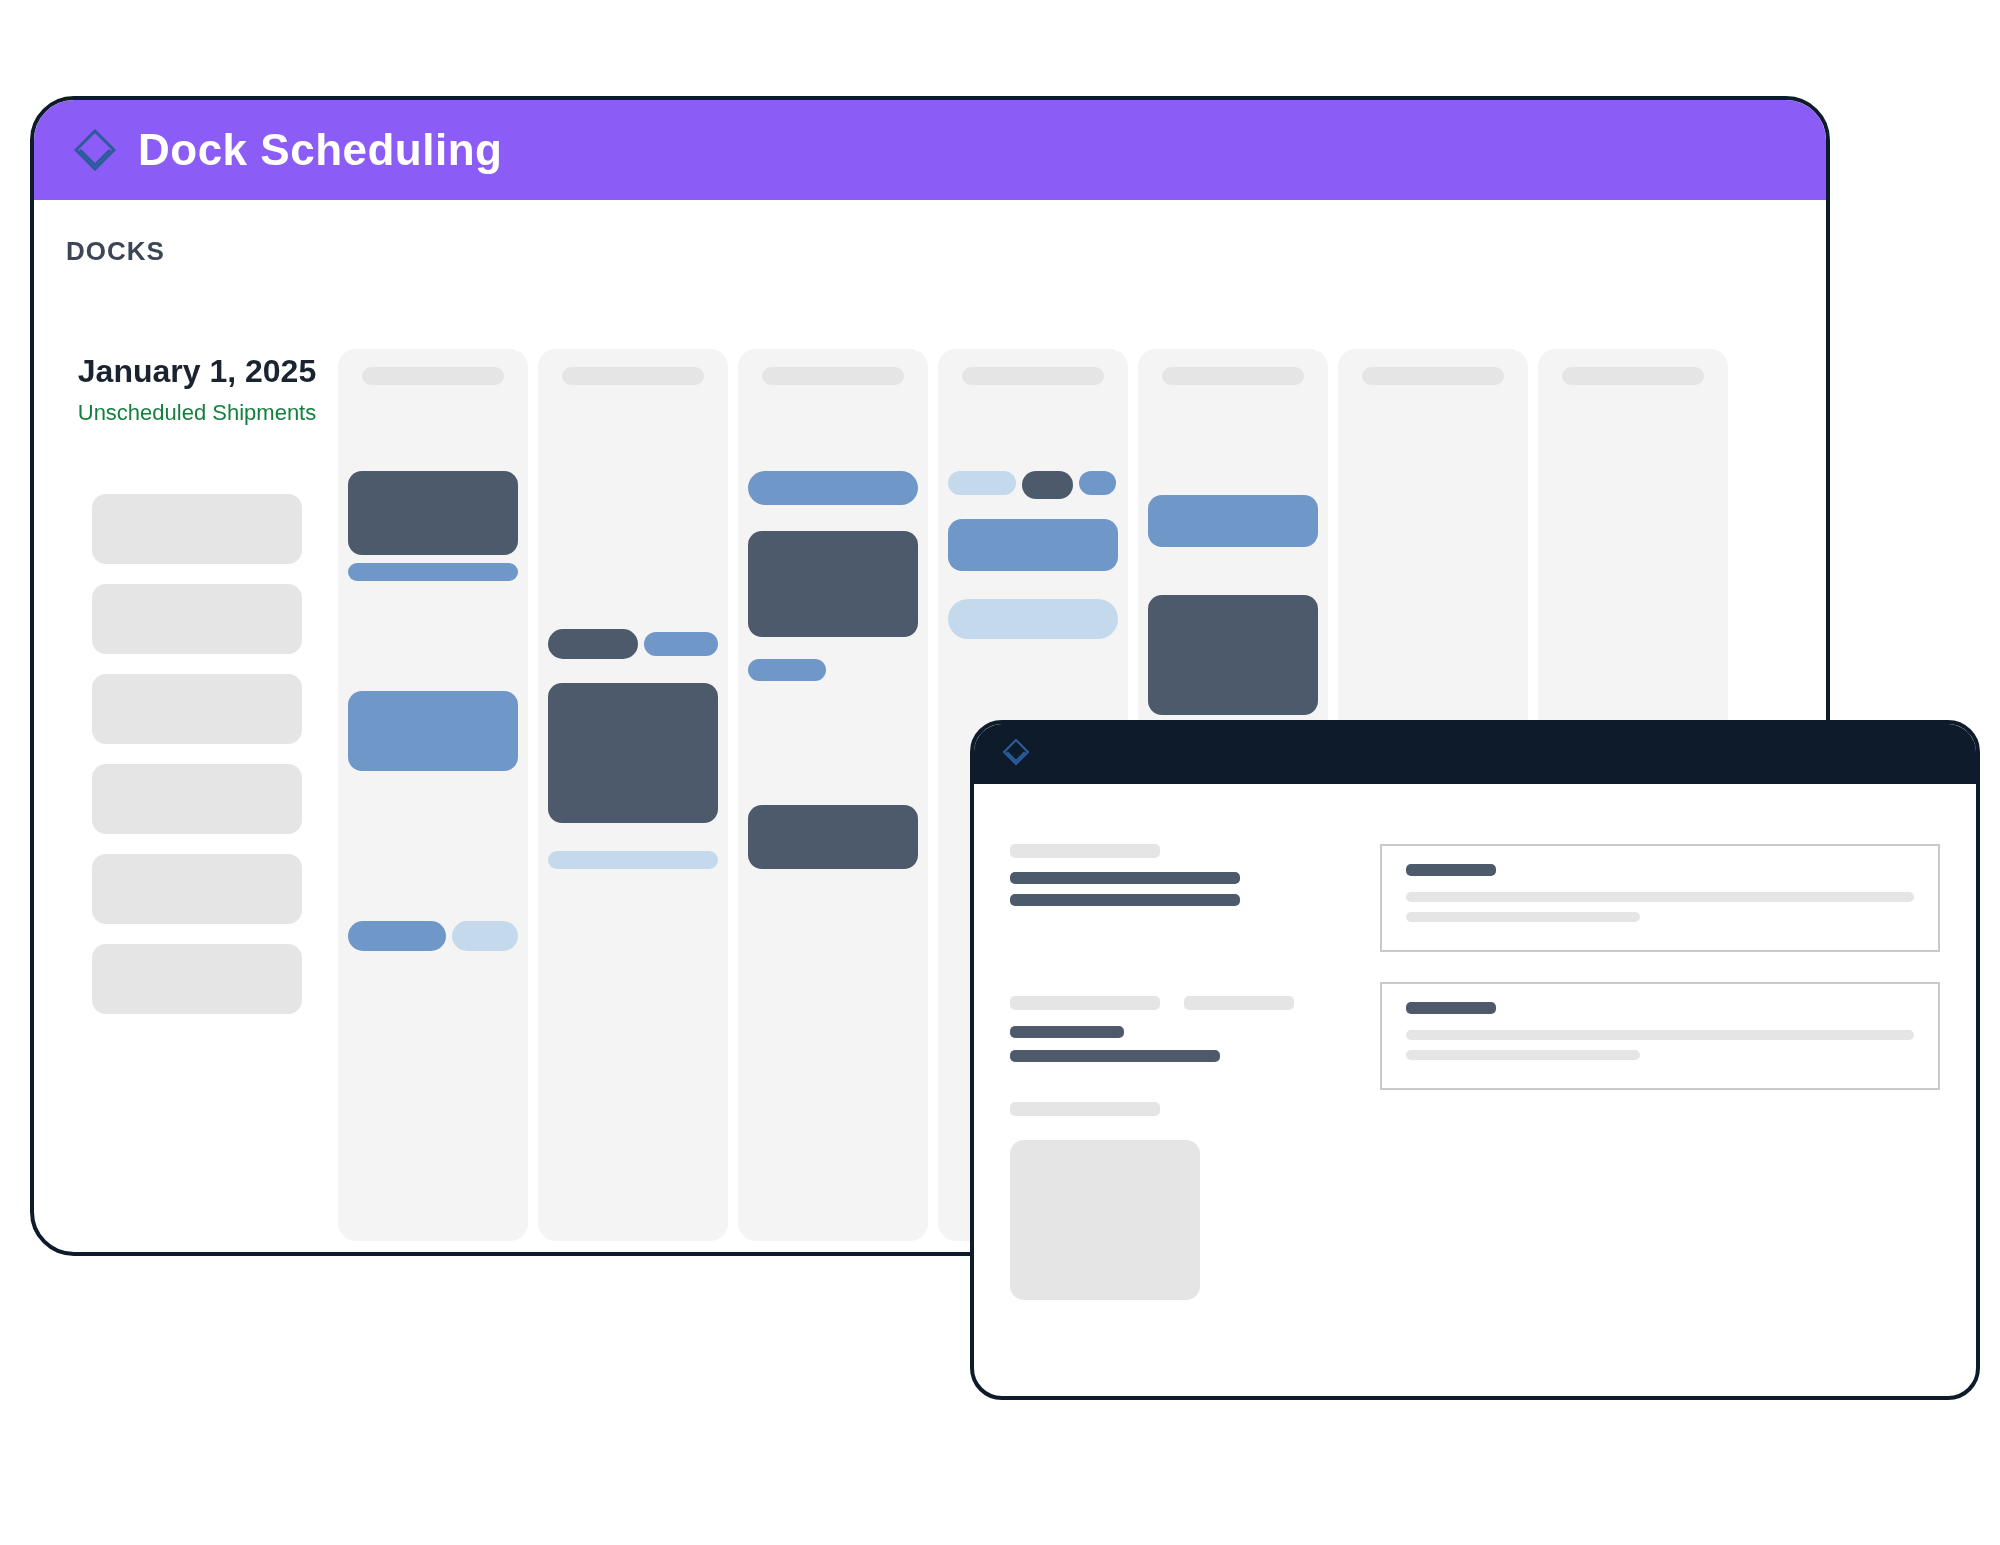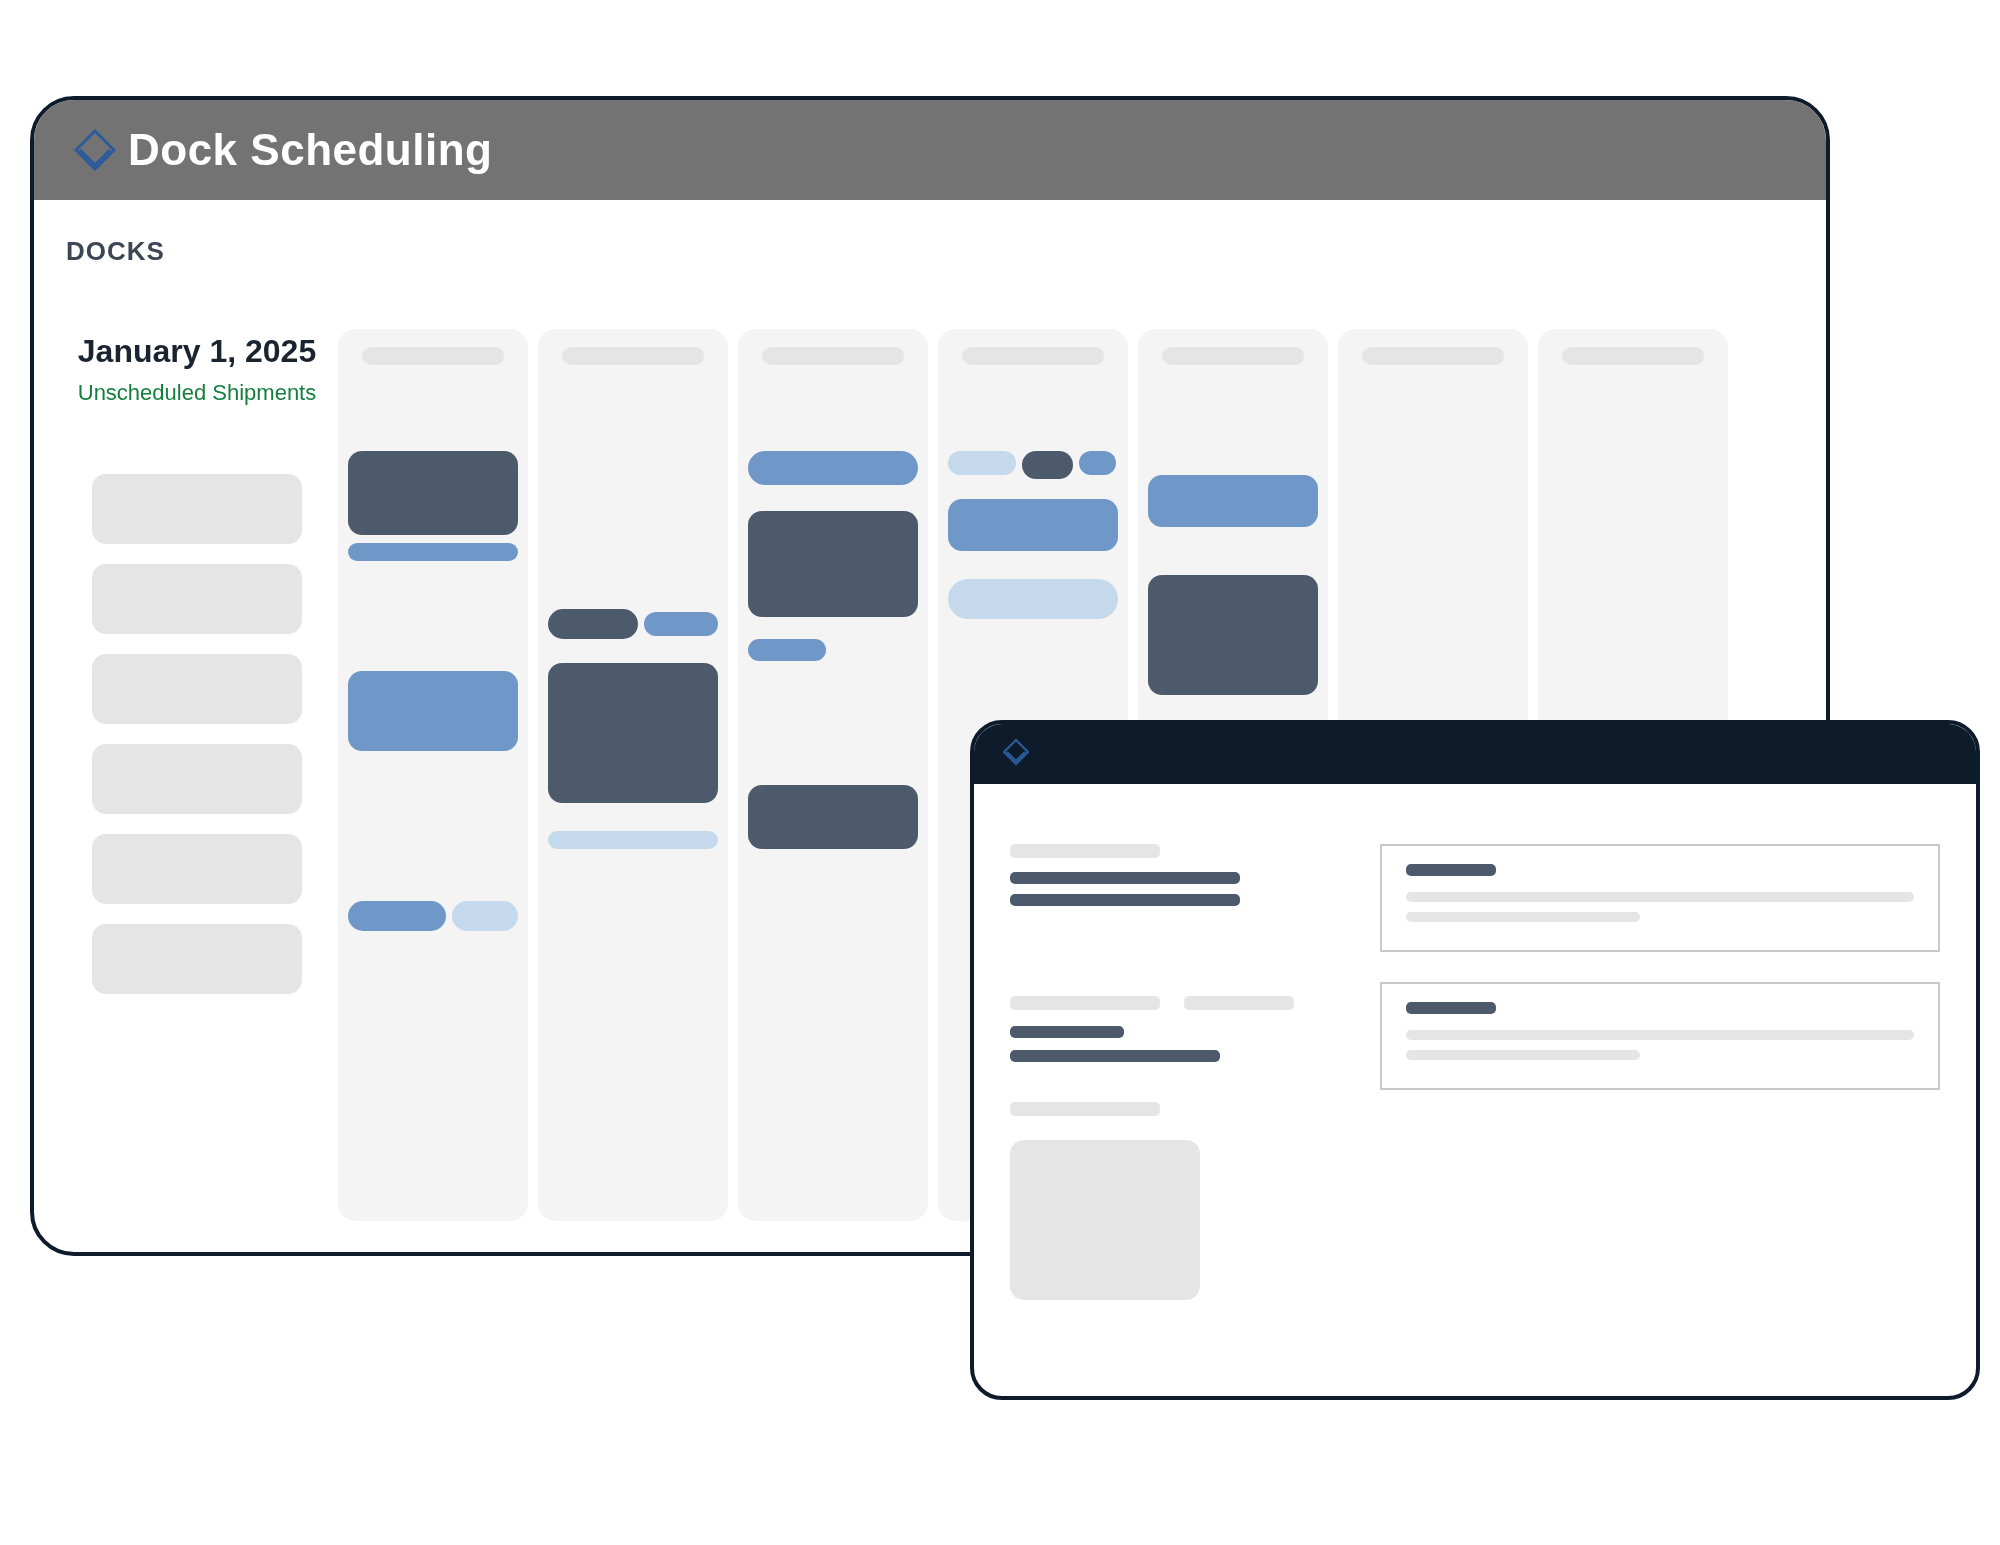--- a/index.html
+++ b/index.html
@@ -18,26 +18,26 @@
   top: 96px;
   width: 1800px;
   height: 1160px;
   background: #ffffff;
   border: 4px solid #0d1b2a;
   border-radius: 44px;
   overflow: hidden;
 }
 
 .window-main-header {
-  background: #737373;
+  background: #8b5cf6;
   height: 100px;
   display: flex;
   align-items: center;
   padding-left: 40px;
-  gap: 12px;
+  gap: 22px;
 }
 
 .logo-diamond {
   width: 42px;
   height: 42px;
   flex-shrink: 0;
 }
 
 .main-title {
   color: #ffffff;
@@ -48,21 +48,21 @@
 
 .main-body {
   padding: 36px 32px 0 32px;
 }
 
 .docks-label {
   color: #3d4655;
   font-size: 26px;
   font-weight: 800;
   letter-spacing: 1px;
-  margin-bottom: 62px;
+  margin-bottom: 82px;
 }
 
 .schedule-area {
   display: flex;
   gap: 10px;
 }
 
 .sidebar {
   width: 262px;
   flex-shrink: 0;

